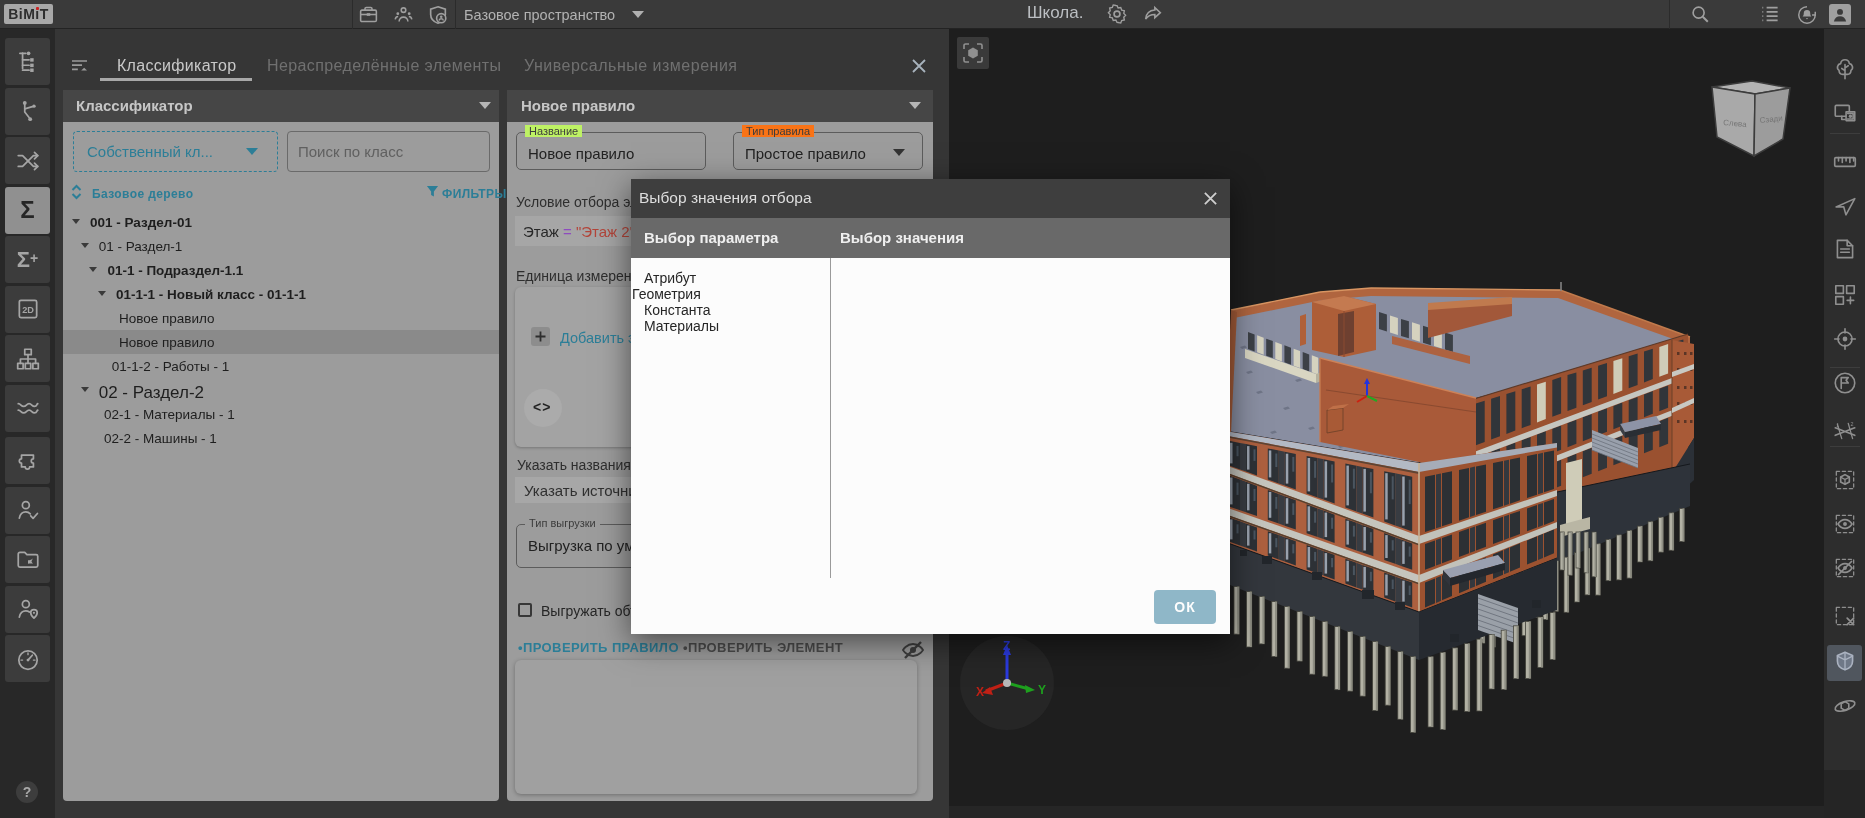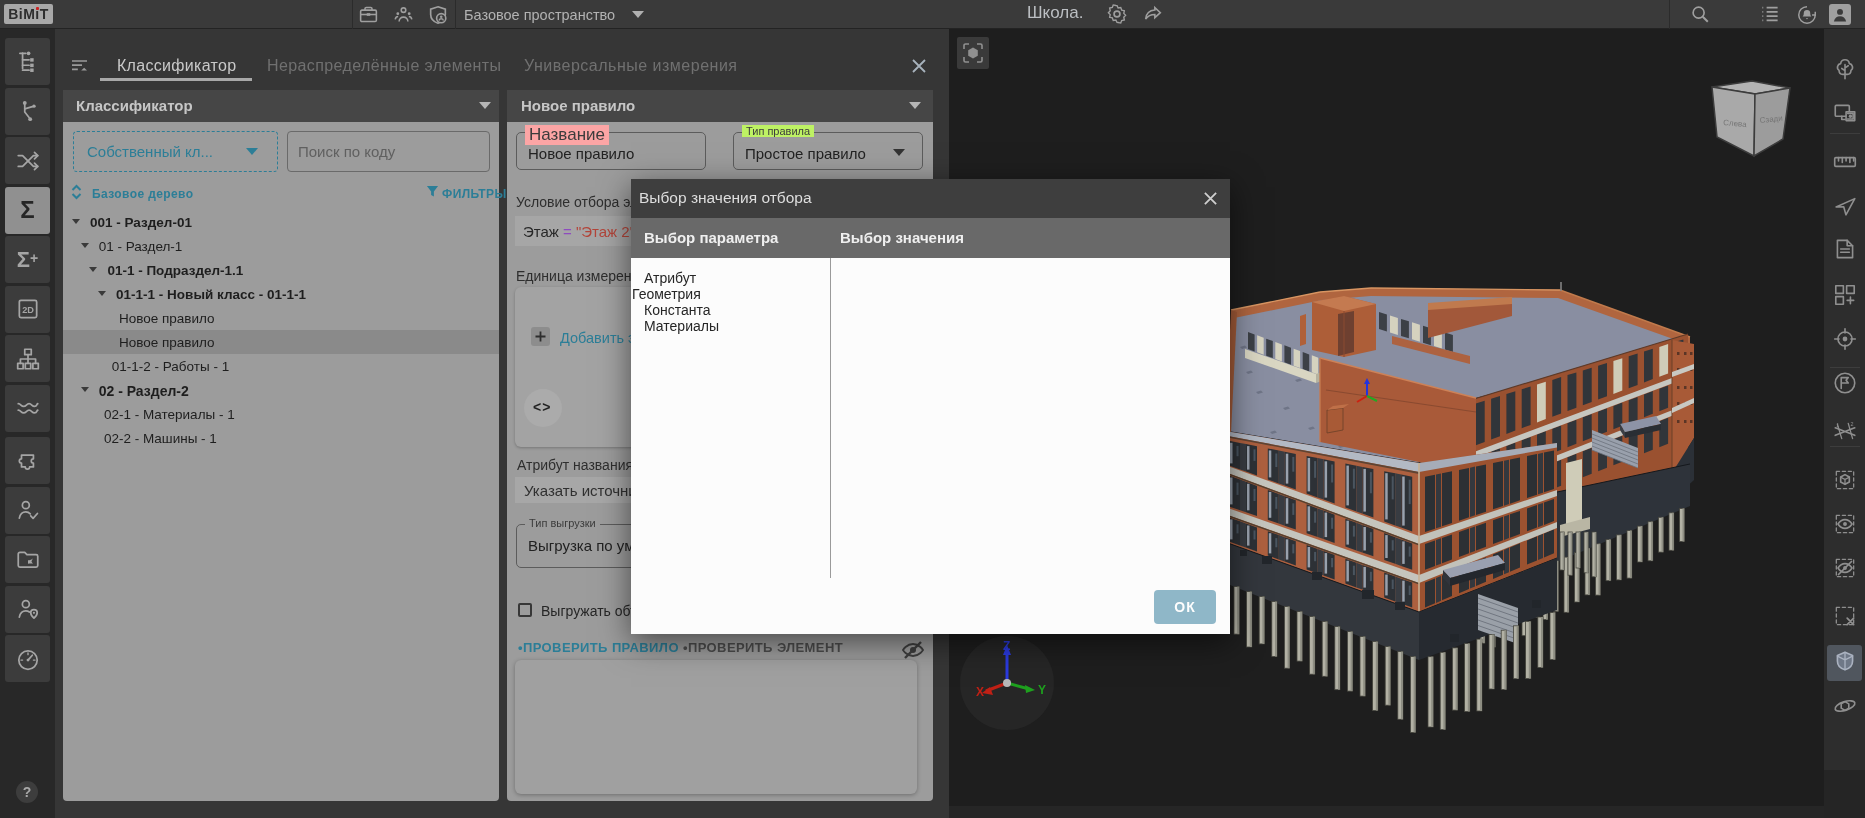--- a/index.html
+++ b/index.html
@@ -166,21 +166,21 @@
     <path d="M2 2l12 12M14 2L2 14"></path>
   </svg>
 <div style="position:absolute;left:63px;top:90px;width:436px;height:711px;background:#9c9c9c;border-radius:0 0 4px 4px"></div>
 <div style="position:absolute;left:63px;top:90px;width:436px;height:32px;background:#464646"></div>
 <div style="position:absolute;left:76px;top:97px;font-size:15px;font-weight:bold;color:#c6c6c6">Классификатор</div>
 <div style="position:absolute;left:479px;top:102px;width:0;height:0;border-left:6px solid transparent;border-right:6px solid transparent;border-top:7px solid #b5b5b5"></div>
 <div style="position:absolute;left:73px;top:131px;width:205px;height:41px;border:1px dashed #2c7e97;border-radius:4px"></div>
 <div style="position:absolute;left:87px;top:143px;font-size:15px;color:#2c7e97">Собственный кл...</div>
 <div style="position:absolute;left:246px;top:148px;width:0;height:0;border-left:6px solid transparent;border-right:6px solid transparent;border-top:7px solid #2c7e97"></div>
 <div style="position:absolute;left:287px;top:131px;width:203px;height:41px;border:1px solid #6a6a6a;border-radius:4px"></div>
-<div style="position:absolute;left:298px;top:143px;font-size:15px;color:#606060">Поиск по коду</div>
+<div style="position:absolute;left:298px;top:143px;font-size:15px;color:#606060">Поиск по класс</div>
 <svg style="position:absolute;left:70px;top:184px" width="13" height="16" viewBox="0 0 12 16" fill="none" stroke="#2c7e97" stroke-width="2">
     <path d="M2 6l4-4 4 4M2 10l4 4 4-4"></path>
   </svg>
 <div style="position:absolute;left:92px;top:187px;font-size:12px;font-weight:bold;color:#2c7e97;letter-spacing:0.4px">Базовое дерево</div>
 <svg style="position:absolute;left:426px;top:185px" width="13" height="13" viewBox="0 0 14 14">
     <path d="M1 1h12L8.5 7v5.5l-3-1.8V7L1 1z" fill="#2c7e97"></path>
   </svg>
 <div style="position:absolute;left:442px;top:187px;font-size:12px;font-weight:bold;color:#2c7e97;letter-spacing:0.4px">ФИЛЬТРЫ</div>
 <div style="position:absolute;left:72.0px;top:219px;width:0;height:0;border-left:4.5px solid transparent;border-right:4.5px solid transparent;border-top:5.5px solid #3a3a3a"></div>
 <div style="position:absolute;left:90.0px;top:215px;font-size:13.5px;font-weight:bold;color:#1e1e1e">001 - Раздел-01</div>
@@ -188,47 +188,47 @@
 <div style="position:absolute;left:98.7px;top:239px;font-size:13.5px;font-weight:normal;color:#1e1e1e">01 - Раздел-1</div>
 <div style="position:absolute;left:89.4px;top:267px;width:0;height:0;border-left:4.5px solid transparent;border-right:4.5px solid transparent;border-top:5.5px solid #3a3a3a"></div>
 <div style="position:absolute;left:107.4px;top:263px;font-size:13.5px;font-weight:bold;color:#1e1e1e">01-1 - Подраздел-1.1</div>
 <div style="position:absolute;left:98.1px;top:291px;width:0;height:0;border-left:4.5px solid transparent;border-right:4.5px solid transparent;border-top:5.5px solid #3a3a3a"></div>
 <div style="position:absolute;left:116.1px;top:287px;font-size:13.5px;font-weight:bold;color:#1e1e1e">01-1-1 - Новый класс - 01-1-1</div>
 <div style="position:absolute;left:118.971px;top:311px;font-size:13.5px;font-weight:normal;color:#1e1e1e">Новое правило</div>
 <div style="position:absolute;left:63px;top:330px;width:436px;height:24px;background:#8a8a8a"></div>
 <div style="position:absolute;left:118.971px;top:335px;font-size:13.5px;font-weight:normal;color:#1e1e1e">Новое правило</div>
 <div style="position:absolute;left:111.75px;top:359px;font-size:13.5px;font-weight:normal;color:#1e1e1e">01-1-2 - Работы - 1</div>
 <div style="position:absolute;left:80.7px;top:387px;width:0;height:0;border-left:4.5px solid transparent;border-right:4.5px solid transparent;border-top:5.5px solid #3a3a3a"></div>
-<div style="position:absolute;left:98.7px;top:383px;font-size:14px;font-weight:bold;color:#1e1e1e">02 - Раздел-2</div>
+<div style="position:absolute;left:98.7px;top:383px;font-size:17px;font-weight:normal;color:#1e1e1e">02 - Раздел-2</div>
 <div style="position:absolute;left:103.92px;top:407px;font-size:13.5px;font-weight:normal;color:#1e1e1e">02-1 - Материалы - 1</div>
 <div style="position:absolute;left:103.92px;top:431px;font-size:13.5px;font-weight:normal;color:#1e1e1e">02-2 - Машины - 1</div>
 <div style="position:absolute;left:507px;top:90px;width:426px;height:711px;background:#9c9c9c;border-radius:0 0 4px 4px"></div>
 <div style="position:absolute;left:507px;top:90px;width:426px;height:32px;background:#464646"></div>
 <div style="position:absolute;left:521px;top:97px;font-size:15px;font-weight:bold;color:#c6c6c6">Новое правило</div>
 <div style="position:absolute;left:909px;top:102px;width:0;height:0;border-left:6px solid transparent;border-right:6px solid transparent;border-top:7px solid #b5b5b5"></div>
 <div style="position:absolute;left:516px;top:132px;width:190px;height:38px;border:1.5px solid #5c5c5c;border-radius:5px"></div>
-<div style="position:absolute;left:525px;top:125px;font-size:17px;color:#3c3c3c;background:#fca5a5;padding:0 4px">Название</div>
+<div style="position:absolute;left:525px;top:125px;font-size:11px;color:#3c3c3c;background:#bef264;padding:0 4px">Название</div>
 <div style="position:absolute;left:528px;top:145px;font-size:15px;color:#222">Новое правило</div>
 <div style="position:absolute;left:733px;top:132px;width:190px;height:38px;border:1.5px solid #5c5c5c;border-radius:5px"></div>
-<div style="position:absolute;left:742px;top:125px;font-size:11px;color:#3c3c3c;background:#bef264;padding:0 4px">Тип правила</div>
+<div style="position:absolute;left:742px;top:125px;font-size:11px;color:#3c3c3c;background:#f97316;padding:0 4px">Тип правила</div>
 <div style="position:absolute;left:745px;top:145px;font-size:15px;color:#222">Простое правило</div>
 <div style="position:absolute;left:893px;top:149px;width:0;height:0;border-left:6px solid transparent;border-right:6px solid transparent;border-top:7px solid #333"></div>
 <div style="position:absolute;left:516px;top:194px;font-size:14px;color:#2e2e2e">Условие отбора элементов</div>
 <div style="position:absolute;left:515px;top:216px;width:402px;height:30px;background:#a6a6a6"></div>
 <div style="position:absolute;left:523px;top:223px;font-size:15px"><span style="color:#282828">Этаж</span> <span style="color:#8e4bbf">=</span> <span style="color:#b3453a">"Этаж 2" и</span></div>
 <div style="position:absolute;left:516px;top:268px;font-size:14px;color:#2e2e2e">Единица измерения</div>
 <div style="position:absolute;left:515px;top:287px;width:402px;height:160px;background:#a3a3a3;border-radius:6px;box-shadow:0 1px 3px rgba(0,0,0,0.25)"></div>
 <div style="position:absolute;left:531px;top:327px;width:19px;height:19px;background:#8d8d8d;border-radius:3px"></div>
 <svg style="position:absolute;left:531px;top:327px" width="19" height="19" viewBox="0 0 19 19" stroke="#2e2e2e" stroke-width="1.8">
     <path d="M9.5 4.5v10M4.5 9.5h10"></path>
   </svg>
 <div style="position:absolute;left:560px;top:330px;font-size:14.5px;color:#2c7e97">Добавить элемент</div>
 <div style="position:absolute;left:524px;top:389px;width:38px;height:38px;border-radius:50%;background:#ababab"></div>
 <div style="position:absolute;left:533px;top:399px;font-size:14px;font-weight:bold;color:#222;letter-spacing:1px">&lt;&gt;</div>
-<div style="position:absolute;left:517px;top:457px;font-size:14px;color:#2e2e2e">Атрибут названия</div>
+<div style="position:absolute;left:517px;top:457px;font-size:14px;color:#2e2e2e">Указать названия</div>
 <div style="position:absolute;left:515px;top:477px;width:402px;height:26px;background:#a7a7a7"></div>
 <div style="position:absolute;left:524px;top:482px;font-size:15px;color:#303030">Указать источник данных</div>
 <div style="position:absolute;left:516px;top:524px;width:400px;height:44px;border:1.5px solid #5c5c5c;border-radius:5px"></div>
 <div style="position:absolute;left:525px;top:517px;font-size:11px;color:#3c3c3c;background:#9c9c9c;padding:0 4px">Тип выгрузки</div>
 <div style="position:absolute;left:528px;top:537px;font-size:15px;color:#222">Выгрузка по умолчанию</div>
 <div style="position:absolute;left:518px;top:603px;width:14px;height:14px;border:2px solid #373737;border-radius:2px"></div>
 <div style="position:absolute;left:541px;top:603px;font-size:14px;color:#262626">Выгружать объекты без атрибутов</div>
 <div style="position:absolute;left:518px;top:640px;font-size:13px;font-weight:bold;color:#2c7e97;letter-spacing:0.4px">•ПРОВЕРИТЬ ПРАВИЛО</div>
 <div style="position:absolute;left:683px;top:640px;font-size:13px;font-weight:bold;color:#4d4d4d;letter-spacing:0.4px">•ПРОВЕРИТЬ ЭЛЕМЕНТ</div>
 <svg style="position:absolute;left:900px;top:638px" width="26" height="24" viewBox="0 0 24 24" fill="none" stroke="#3f3f3f" stroke-width="1.8">

